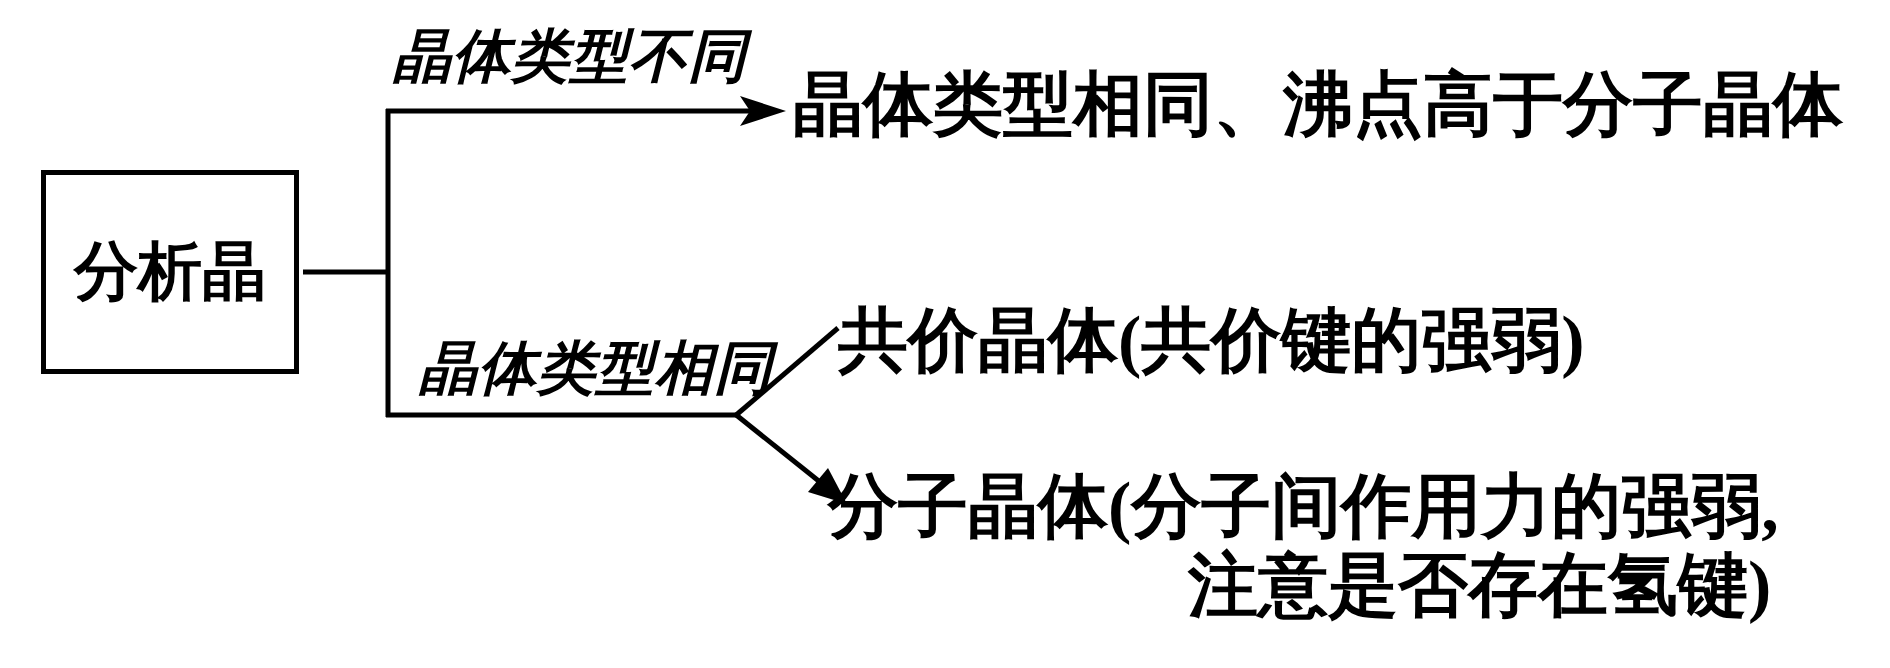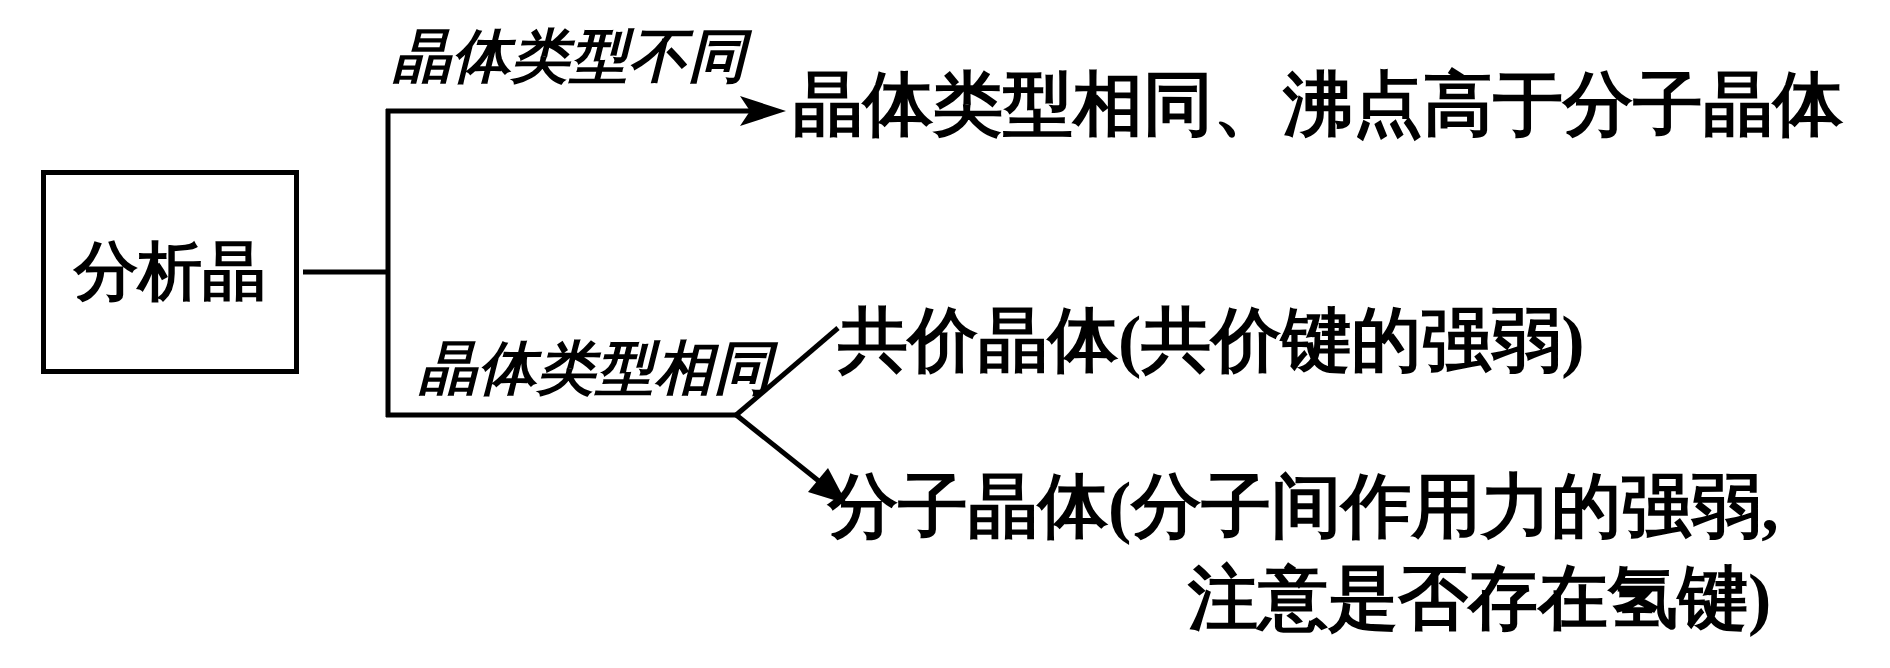--- a/index.html
+++ b/index.html
@@ -77,15 +77,15 @@
   <div class="cjk label-small" style="left:393px; top:28px;">晶体类型不同</div>
 
   <div class="cjk result-large" style="left:793px; top:70px;">晶体类型相同、沸点高于分子晶体</div>
 
   <div class="cjk label-small" style="left:403px; top:340px;margin-left:16px;">晶体类型相同</div>
 
   <div class="cjk result-large" style="left:838px; top:306px;">共价晶体(共价键的强弱)</div>
 
   <div class="cjk result-large" style="left:828px; top:472px;">分子晶体(分子间作用力的强弱,</div>
 
-  <div class="cjk result-large" style="left:1188px; top:564px;">注意是否存在氢键)</div>
+  <div class="cjk result-large" style="left:1188px; top:551px;">注意是否存在氢键)</div>
 
 </div>
 
 </body></html>

